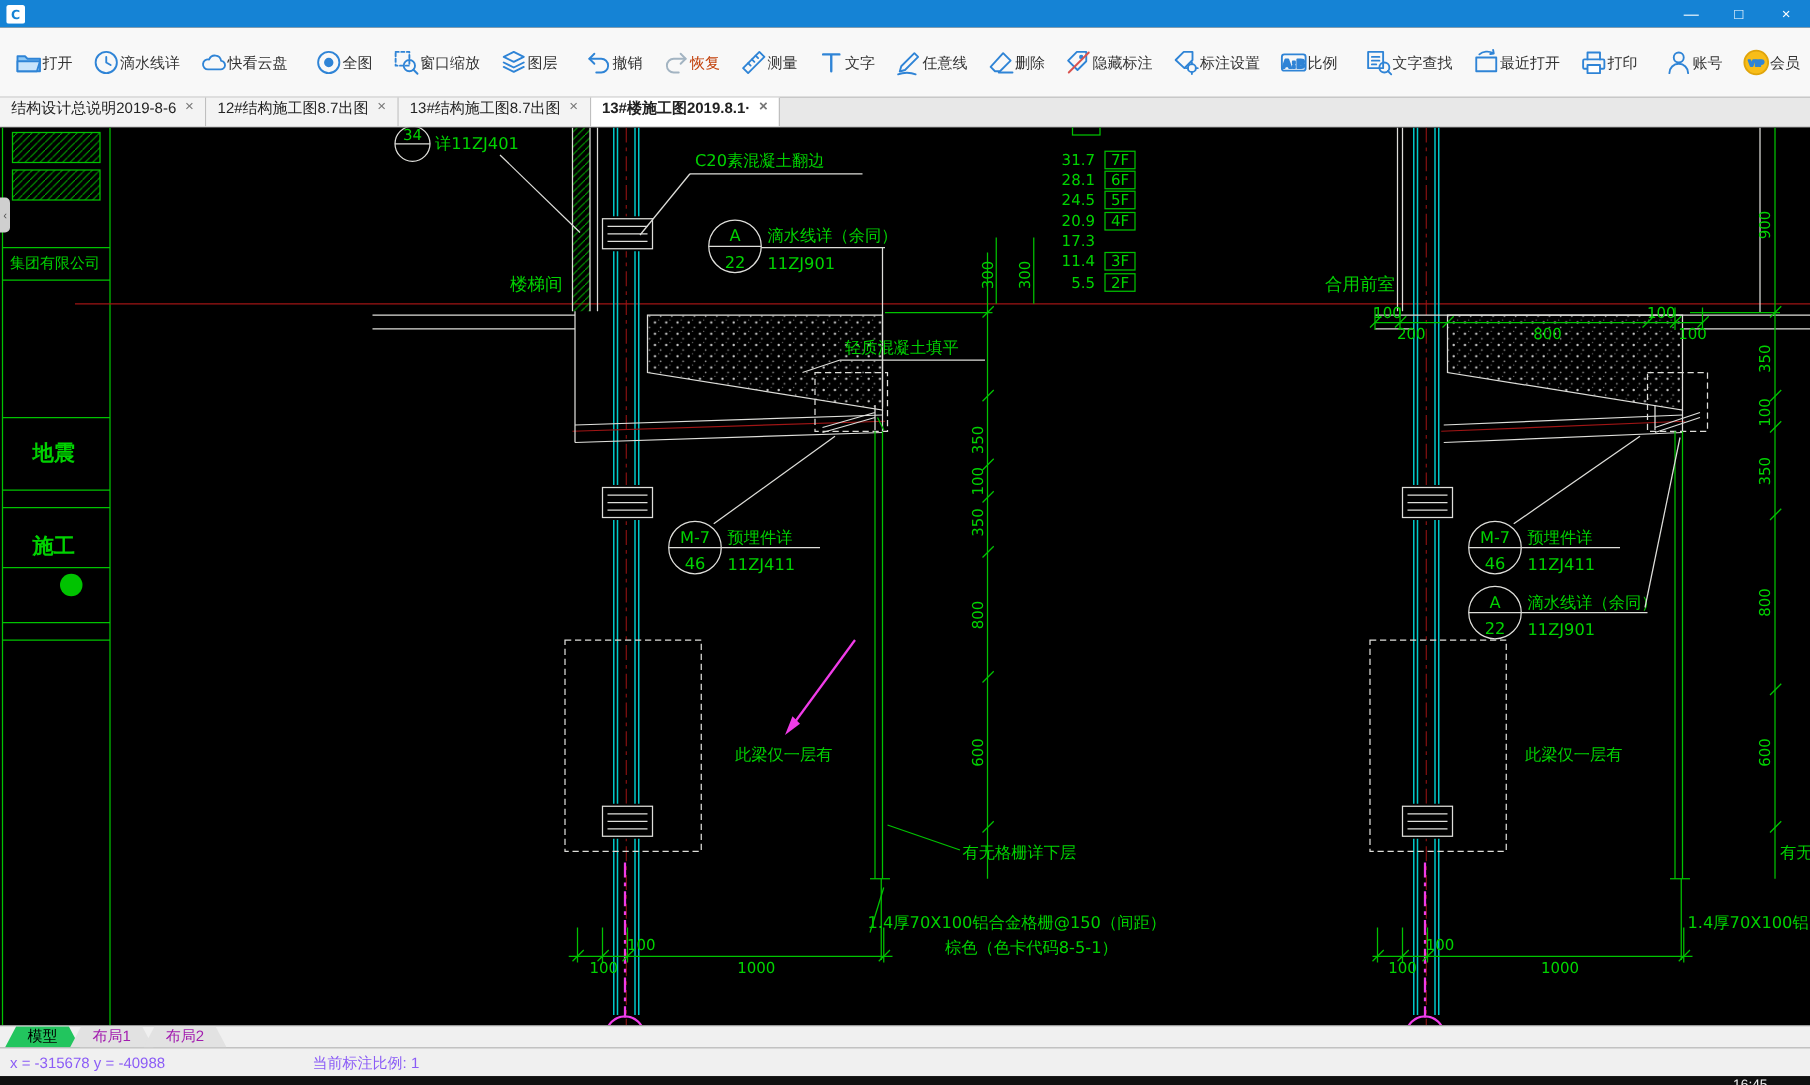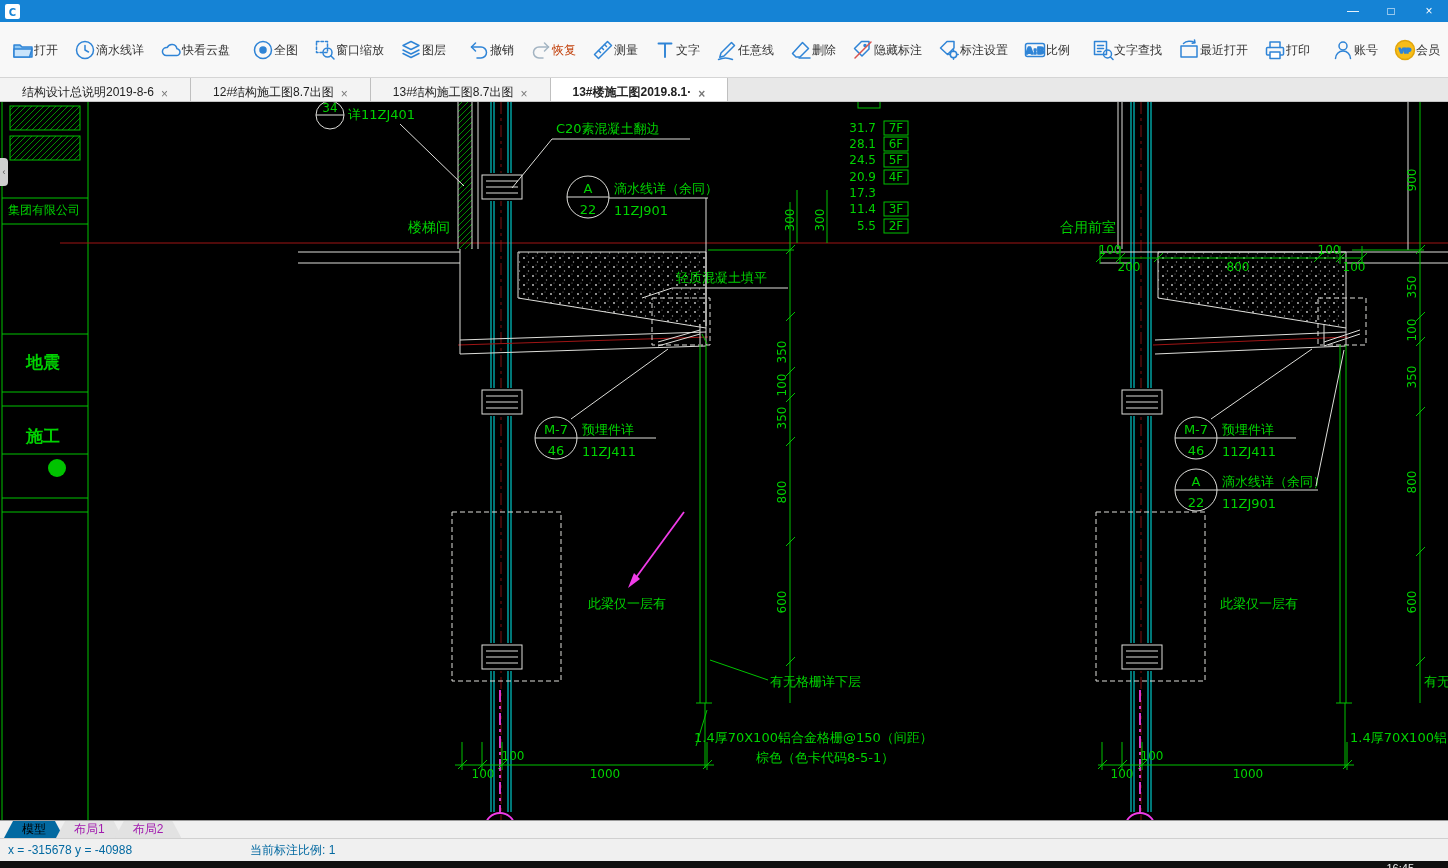--- a/index.html
+++ b/index.html
@@ -12,30 +12,30 @@
   .win-btn{width:38px;height:22px;display:flex;align-items:center;justify-content:center;font-size:12px;color:#fff;cursor:pointer}
   .toolbar{height:56px;background:#f8f8f8;border-bottom:1px solid #d5d5d5;display:flex;align-items:center;padding:0 4px}
   .tb-item{display:flex;flex-direction:row;align-items:center;justify-content:center;height:52px;padding:0 8px;font-size:12px;color:#333;cursor:pointer;white-space:nowrap}
   .tb-icon{height:26px;display:flex;align-items:center;justify-content:center}
   .tb-icon svg *{stroke:#2f84d6;fill:none;stroke-width:1.5;stroke-linecap:round;stroke-linejoin:round}
   .tb-label{margin-top:1px}
   .tb-item.disabled{color:#c2410c}
   .tb-item.disabled .tb-icon svg *{stroke:#a3b4c2}
   .tb-sep{width:1px;height:42px;background:#dcdcdc;margin:0 3px}
   .tabbar{height:24px;background:#e8e8e8;border-bottom:1px solid #c3c3c3;display:flex;font-size:12px}
-  .tab{display:flex;align-items:flex-end;padding:0 22px;border-right:1px solid #bfbfbf;background:#f3f3f3;color:#222;cursor:pointer;white-space:nowrap}
+  .tab{display:flex;align-items:flex-start;padding:0 9px;border-right:1px solid #bfbfbf;background:#f3f3f3;color:#222;cursor:pointer;white-space:nowrap}
   .tab .tab-close{margin-left:7px;color:#777;font-size:12px;cursor:pointer}
   .tab.active{background:#ffffff;font-weight:bold}
   .canvas{position:relative;height:718px;background:#000;cursor:crosshair}
   .canvas svg{position:absolute;left:0;top:0}
   .panel-handle{position:absolute;left:0;top:56px;width:8px;height:28px;background:#cfcfcf;color:#555;border-radius:0 4px 4px 0;font-size:9px;display:flex;align-items:center;justify-content:center;cursor:pointer}
   .sheetbar{height:18px;background:#f0f0f0;border-top:1px solid #9a9a9a;display:flex;align-items:flex-end;padding-left:4px}
   .sheet-tab{height:17px;line-height:17px;font-size:12px;color:#a21caf;background:#e2e2e2;padding:0 18px;margin-right:-8px;clip-path:polygon(9px 0,calc(100% - 9px) 0,100% 100%,0 100%);cursor:pointer}
-  .sheet-tab.active{background:#0369a1;color:#000}
-  .statusbar{height:23px;background:#f0f0f0;border-top:1px solid #d0d0d0;display:flex;align-items:center;font-size:12px;color:#0369a1;padding-left:8px}
+  .sheet-tab.active{background:#22c55e;color:#000}
+  .statusbar{height:23px;background:#f0f0f0;border-top:1px solid #d0d0d0;display:flex;align-items:center;font-size:12px;color:#8b5cf6;padding-left:8px}
   .statusbar .scale{margin-left:118px}
   .taskbar{height:7px;background:#101010;position:relative;overflow:hidden}
   .taskbar .clock{position:absolute;right:34px;top:0;color:#eee;font-size:11px;line-height:14px}
   
   #dwg line,#dwg path,#dwg polyline,#dwg rect,#dwg circle,#dwg polygon{fill:none;stroke-width:1}
   #dwg .w{stroke:#dededa}
   #dwg .g{stroke:#00c300}
   #dwg .c{stroke:#00c9c9;stroke-width:1.2}
   #dwg .r{stroke:#a01515}
   #dwg .m{stroke:#f03ce8;stroke-width:1.8}

